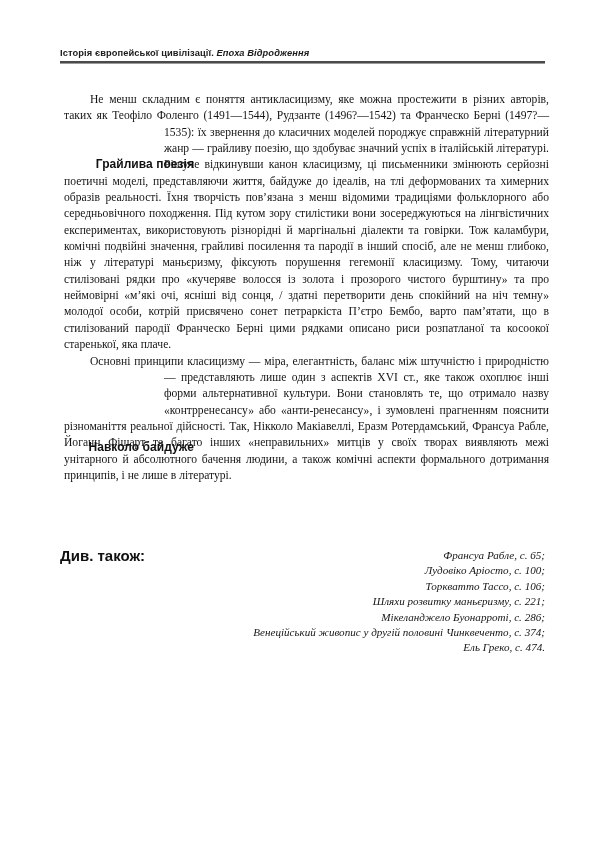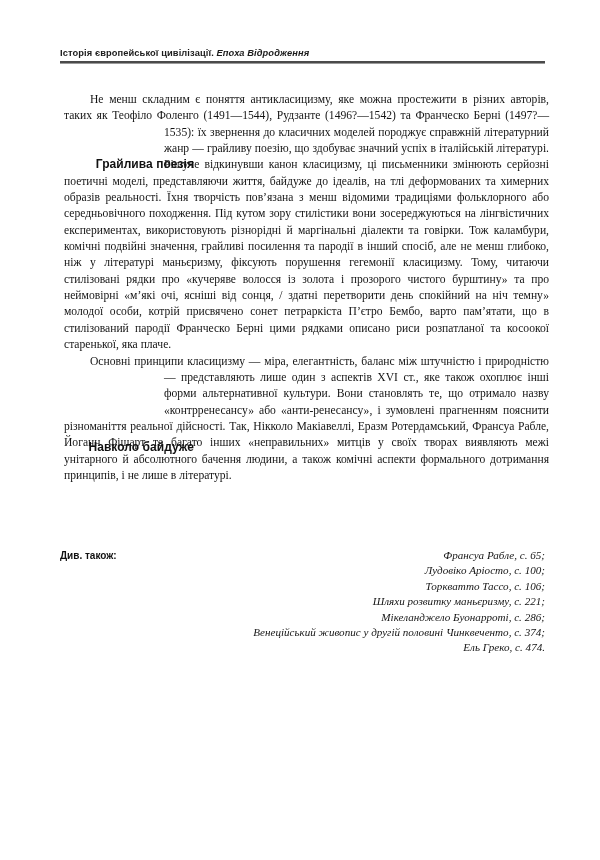--- a/index.html
+++ b/index.html
@@ -104,21 +104,21 @@
 
   
   .seealso {
     position: absolute;
     left: 60px;
     top: 548px;
     width: 485px;
   }
   .seealso-label {
     font-family: "Liberation Sans", "DejaVu Sans", sans-serif;
-    font-size: 10px;
+    font-size: 15px;
     font-weight: bold;
     color: #111111;
     float: left;
     white-space: nowrap;
     line-height: 15.4px;
   }
   .seealso-list {
     margin: 0;
     padding: 0;
     list-style: none;

